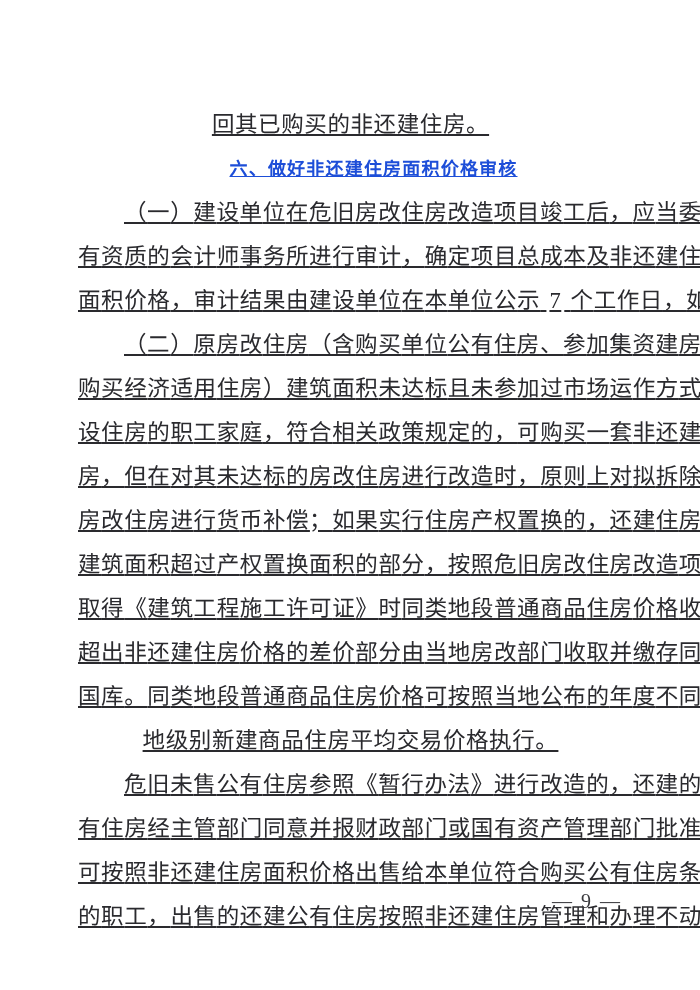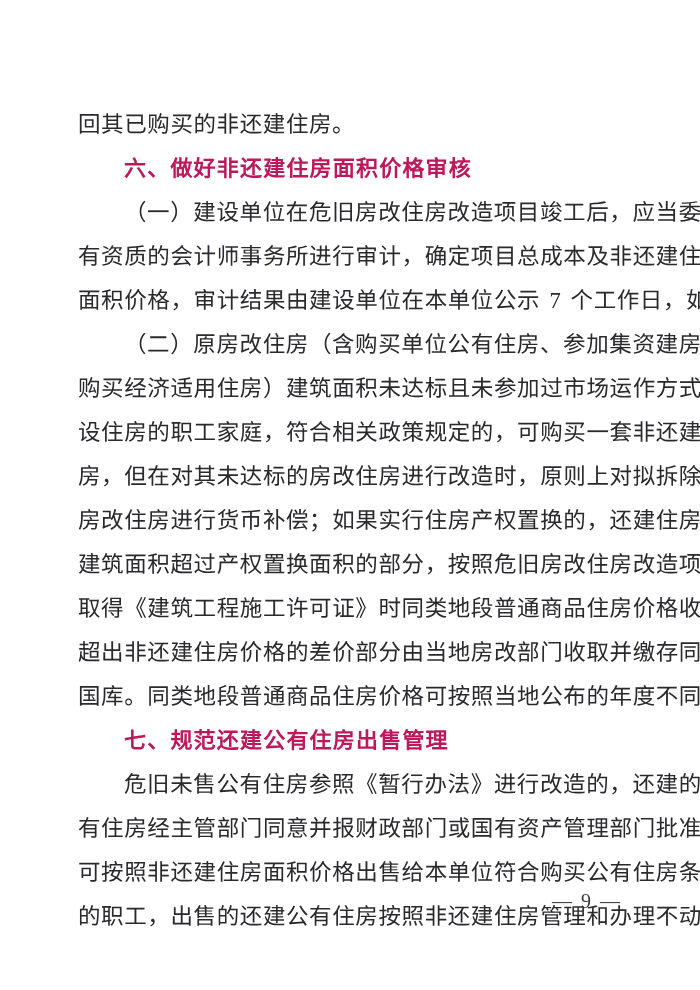--- a/index.html
+++ b/index.html
@@ -32,21 +32,22 @@
   }
 
   .line {
     font-family: "Liberation Serif", "DejaVu Serif", serif;
     font-size: 22.5px;
     line-height: 44px;
     height: 44px;
     color: #2a2a2e;
     letter-spacing: 0.6px;
     white-space: nowrap;
-    text-align: left;
+    text-align: center;
+    text-decoration: underline;
   }
 
   
   .line.justify {
     display: flex;
     justify-content: space-between;
     white-space: normal;
   }
   .line.justify > span {
     display: inline-block;
@@ -54,23 +55,23 @@
 
   
   .line.indent {
     padding-left: 46px;
   }
 
   
   .line.heading {
     font-family: "Liberation Sans", "DejaVu Sans", sans-serif;
     font-weight: 700;
-    font-size: 22px;
+    font-size: 18px;
     letter-spacing: 1.2px;
-    color: #be185d;
+    color: #1d4ed8;
     padding-left: 46px;
   }
 
   
   .num {
     font-family: "Liberation Serif", "DejaVu Serif", serif;
     padding: 0 3px;
   }
 
   
@@ -432,21 +433,21 @@
         <span>当</span>
         <span>地</span>
         <span>公</span>
         <span>布</span>
         <span>的</span>
         <span>年</span>
         <span>度</span>
         <span>不</span>
         <span>同</span>
       </div>
-      <div class="line heading indent">七、规范还建公有住房出售管理</div>
+      <div class="line">地级别新建商品住房平均交易价格执行。</div>
       <div class="line indent justify">
         <span>危</span>
         <span>旧</span>
         <span>未</span>
         <span>售</span>
         <span>公</span>
         <span>有</span>
         <span>住</span>
         <span>房</span>
         <span>参</span>

